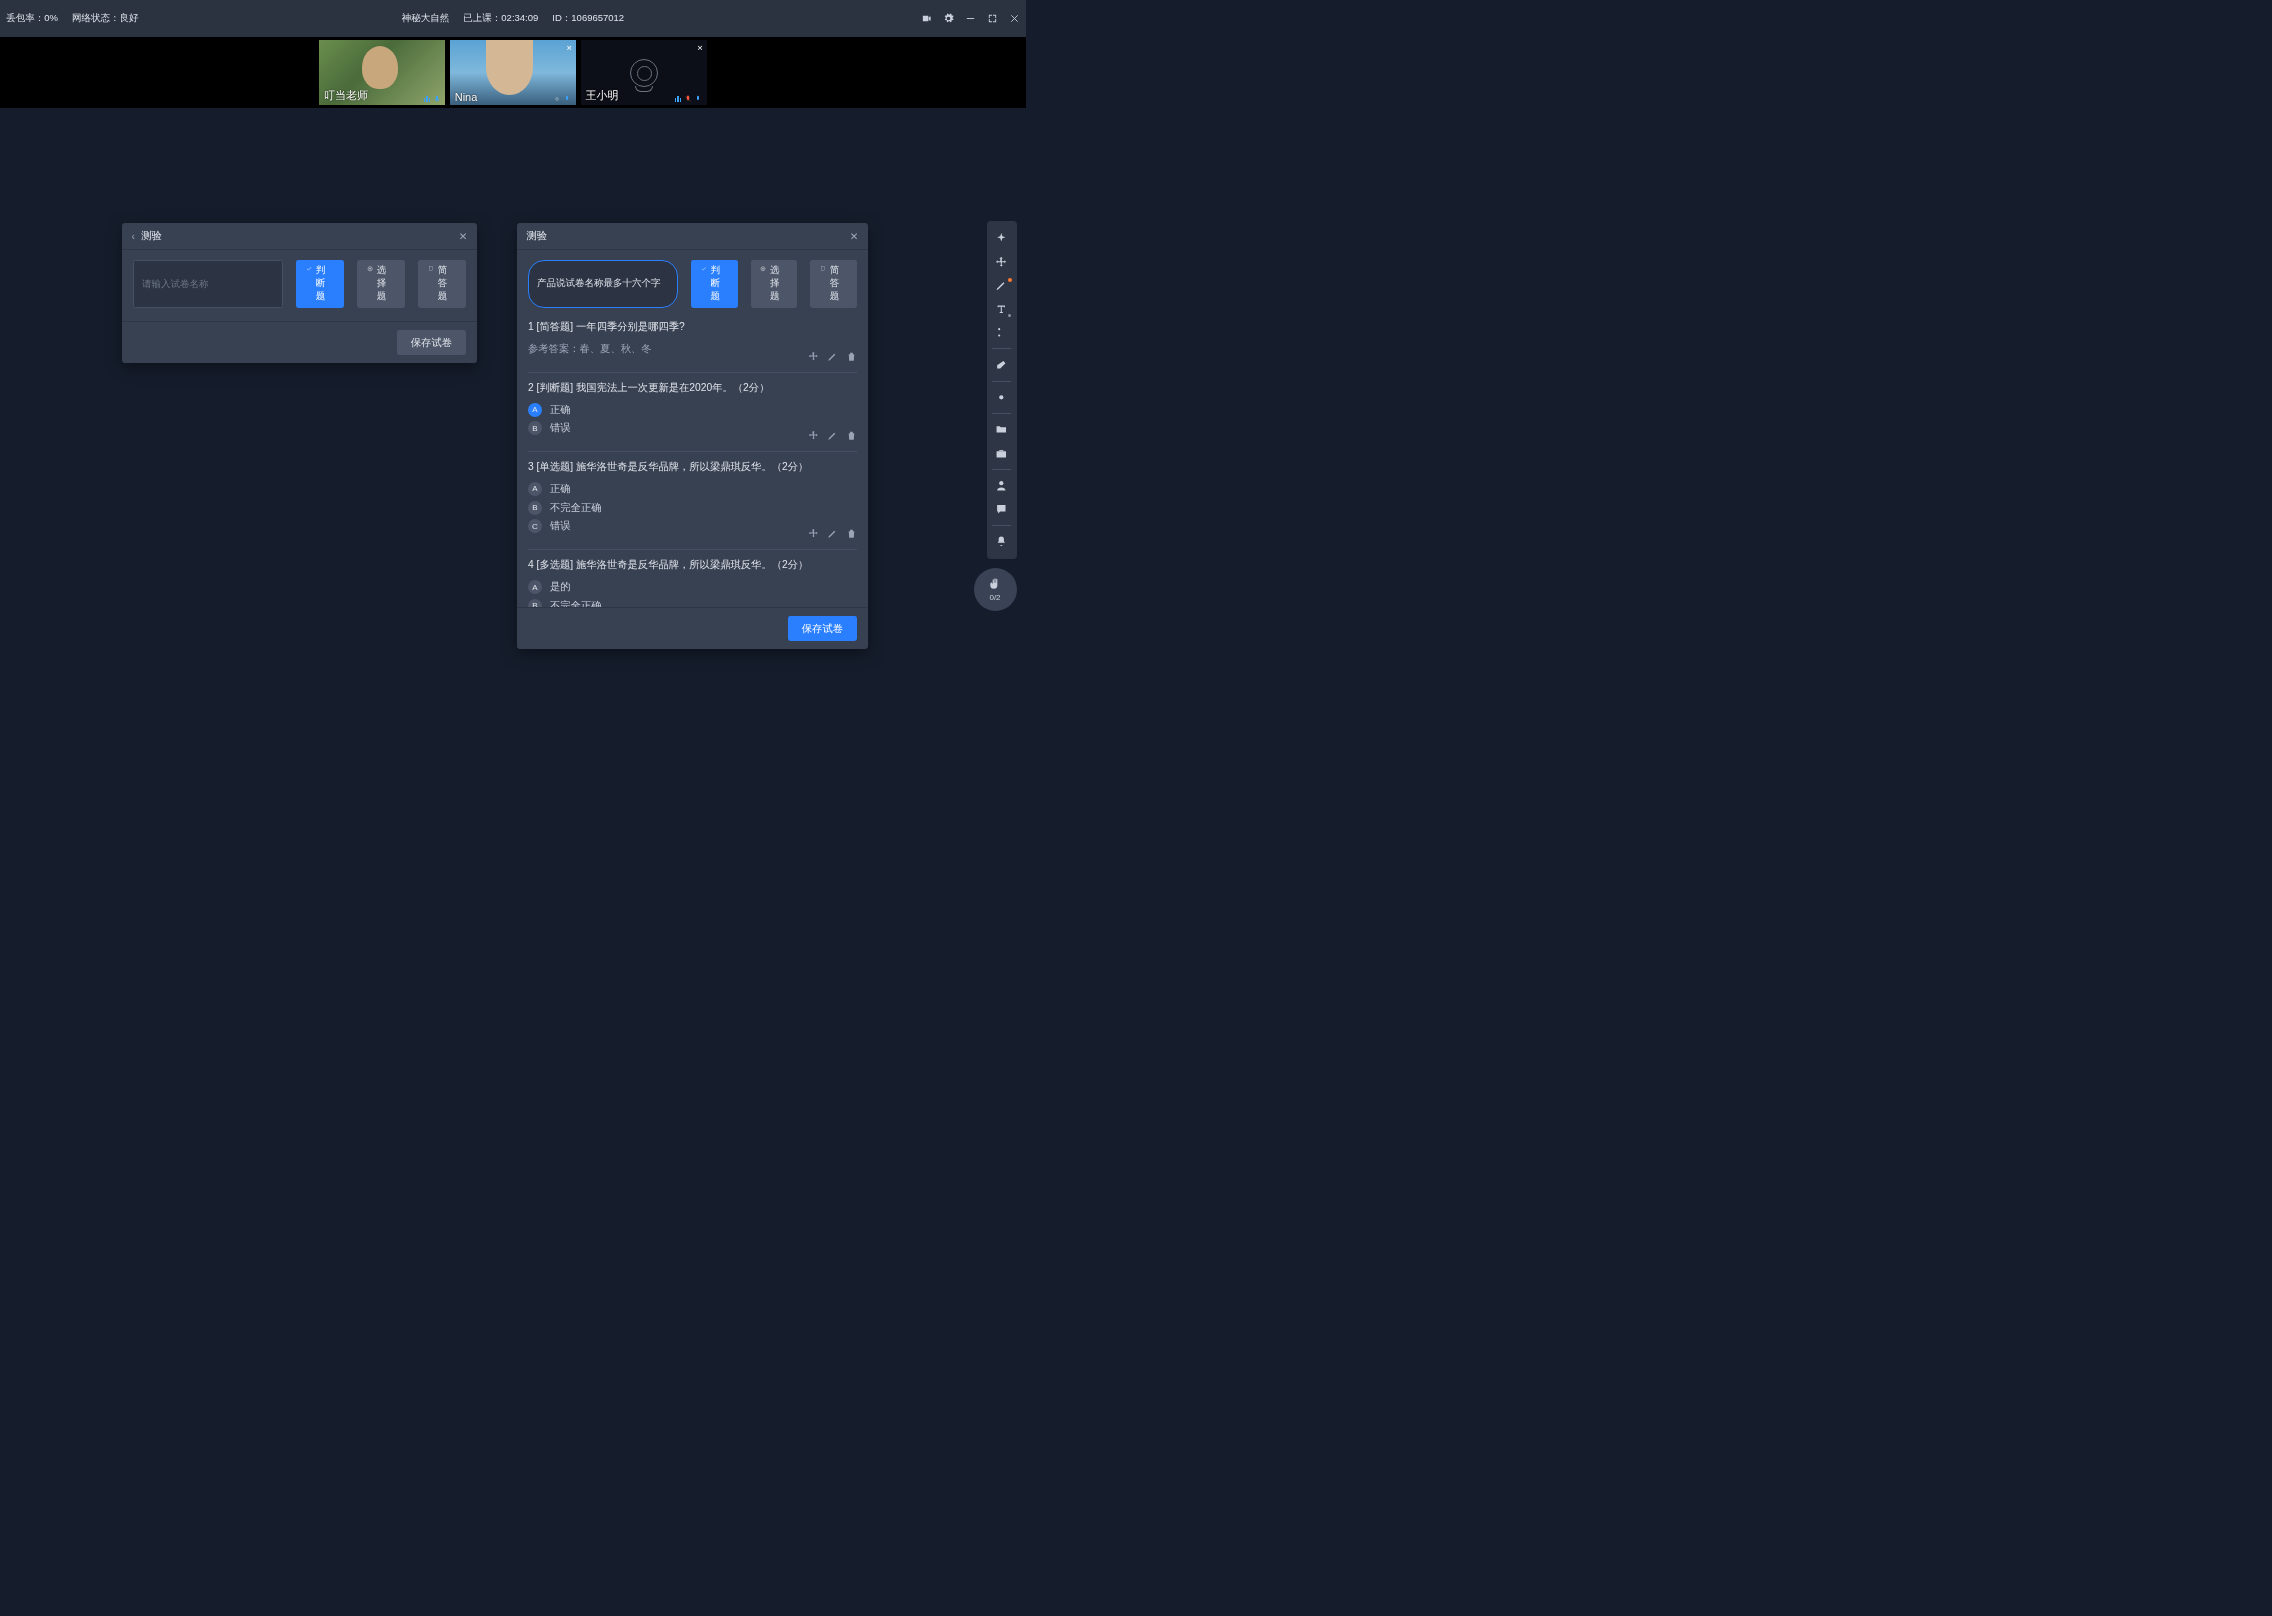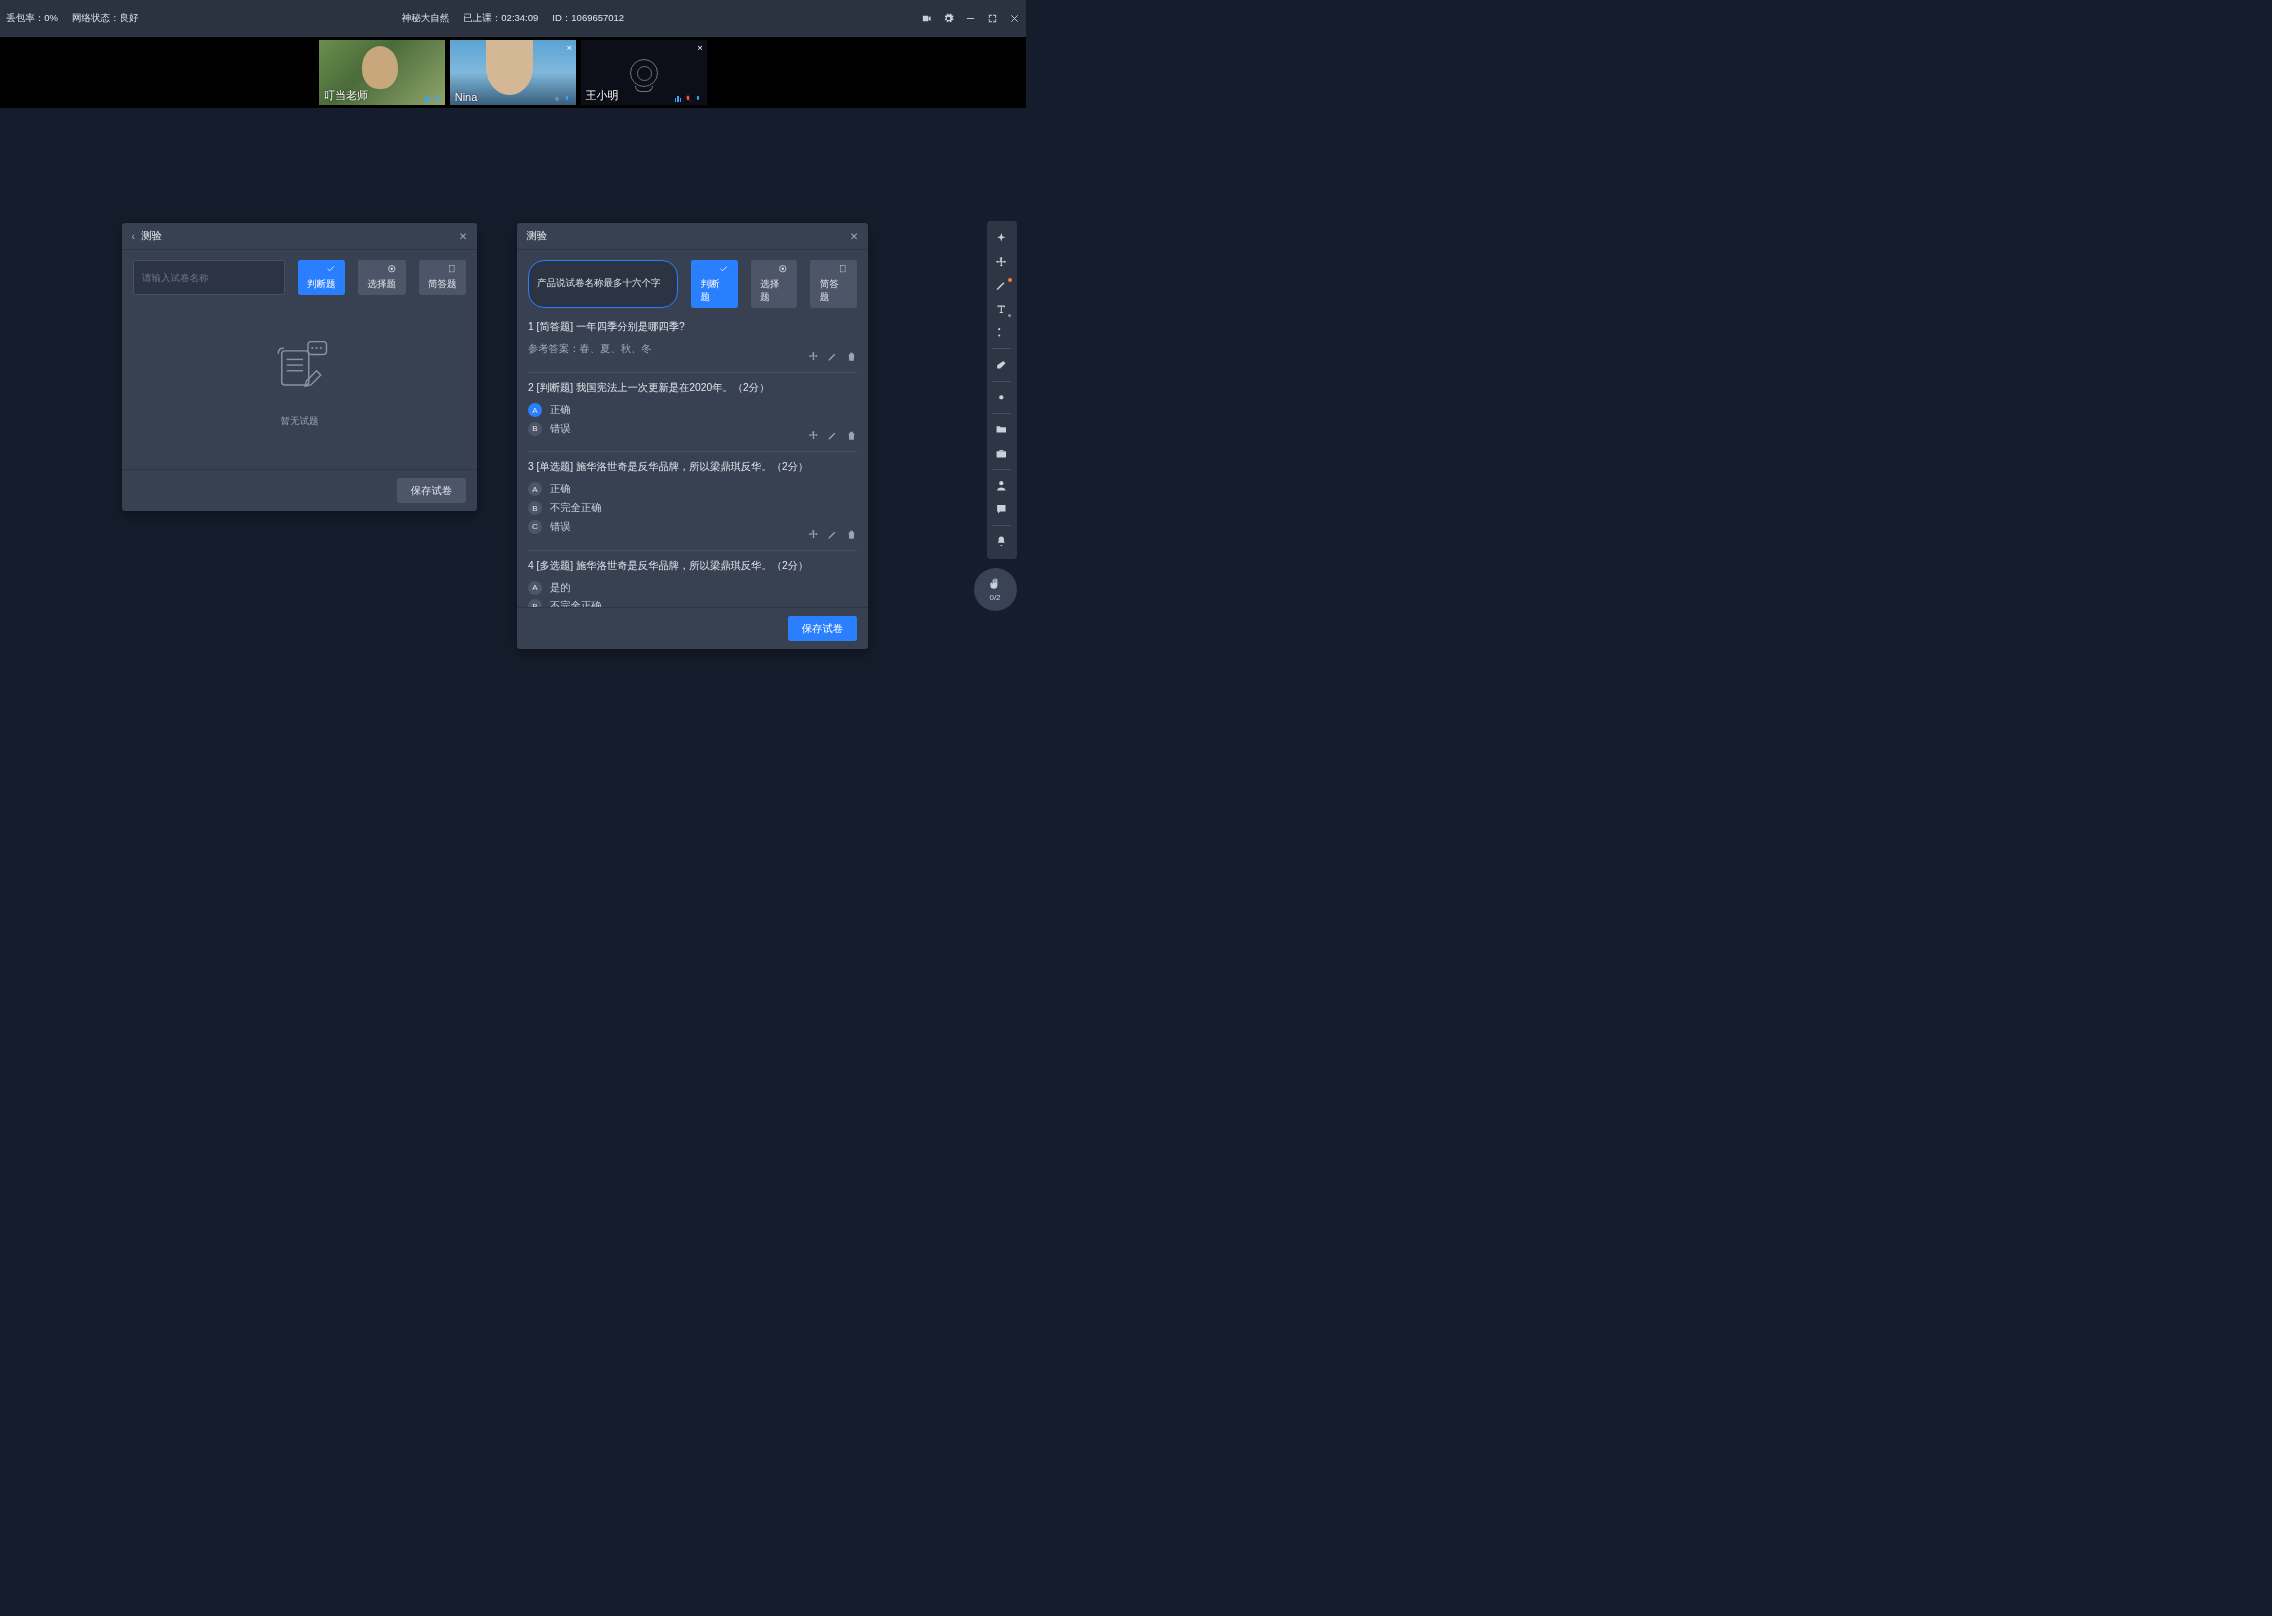--- a/index.html
+++ b/index.html
@@ -101,28 +101,27 @@
   border-radius: 2.4px;
   padding: 4.7px 8px;
   color: #e0e4eb;
   font-size: 9.5px;
   outline: none;
 }
 .input.filled { border-color: #2a7fff; color:#e0e4eb; }
 .input::placeholder { color: #6b7585; }
 .btn-row { display: flex; gap: 13px; margin-bottom: 4px; }
 .pill-btn {
-  display: inline-flex; align-items: flex-end; gap: 4px;
+  display: inline-flex; align-items: flex-start; gap: 4px;
   padding: 4.7px 9.5px;
   background: #4d5668;
   border-radius: 2.4px;
   font-size: 9.5px;
   color: #e0e4eb;
   cursor: pointer;
-  flex-direction: column;
 }
 .pill-btn.primary { background: #2a7fff; color: #fff; }
 .save-btn { background: #4d5668; padding: 5.5px 14px; border-radius: 2.4px; font-size: 10.3px; color: #e0e4eb; cursor: pointer;}
 .save-btn.primary { background: #2a7fff; color:#fff;}
 .empty-state { display:flex; flex-direction:column; align-items:center; justify-content:center; padding: 32px 0; }
 .empty-state .doc-icon { width:71px; height:71px; position:relative; margin-bottom:12.6px;}
 .empty-state .doc-icon svg{width:100%;height:100%;}
 .empty-state .txt{font-size:9.5px;color:#9aa4b5;}
 
 .q-block { padding: 8px 0 11px; border-bottom: 0.8px solid #454f62; position: relative; }
@@ -292,37 +291,20 @@
         <span>选择题</span>
       </span>
       <span class="pill-btn">
         <svg width="9.5" height="9.5" viewBox="0 0 24 24" fill="#e0e4eb">
             <rect x="6" y="4" width="12" height="16" stroke="#e0e4eb" fill="none"></rect>
             <path d="M9 8h6M9 12h6"></path>
           </svg>
         <span>简答题</span>
       </span>
     </div>
-    <div class="empty-state">
-      <div class="doc-icon">
-        <svg viewBox="0 0 100 100">
-          <rect x="25" y="28" width="38" height="48" rx="4" fill="none" stroke="#8b93a3" stroke-width="2"></rect>
-          <path d="M20 32 q0 -8 8 -8" fill="none" stroke="#8b93a3" stroke-width="2"></path>
-          <line x1="32" y1="40" x2="55" y2="40" stroke="#8b93a3" stroke-width="2"></line>
-          <line x1="32" y1="48" x2="55" y2="48" stroke="#8b93a3" stroke-width="2"></line>
-          <line x1="32" y1="56" x2="55" y2="56" stroke="#8b93a3" stroke-width="2"></line>
-          <rect x="62" y="15" width="26" height="18" rx="4" fill="none" stroke="#8b93a3" stroke-width="2"></rect>
-          <circle cx="68" cy="24" r="1.5" fill="#8b93a3"></circle>
-            <circle cx="74" cy="24" r="1.5" fill="#8b93a3"></circle>
-            <circle cx="80" cy="24" r="1.5" fill="#8b93a3"></circle>
-          <path d="M60 70 l14 -14 l6 6 l-14 14 l-8 2 z" fill="none" stroke="#8b93a3" stroke-width="2"></path>
-        </svg>
-      </div>
-      <span class="txt">暂无试题</span>
-    </div>
   </div>
   <div class="panel-footer">
     <span class="save-btn">保存试卷</span>
   </div>
 </div>
 
 <div class="panel" id="panel-right">
   <div class="panel-header">
     <span>测验</span>
     <span class="x">✕</span>

